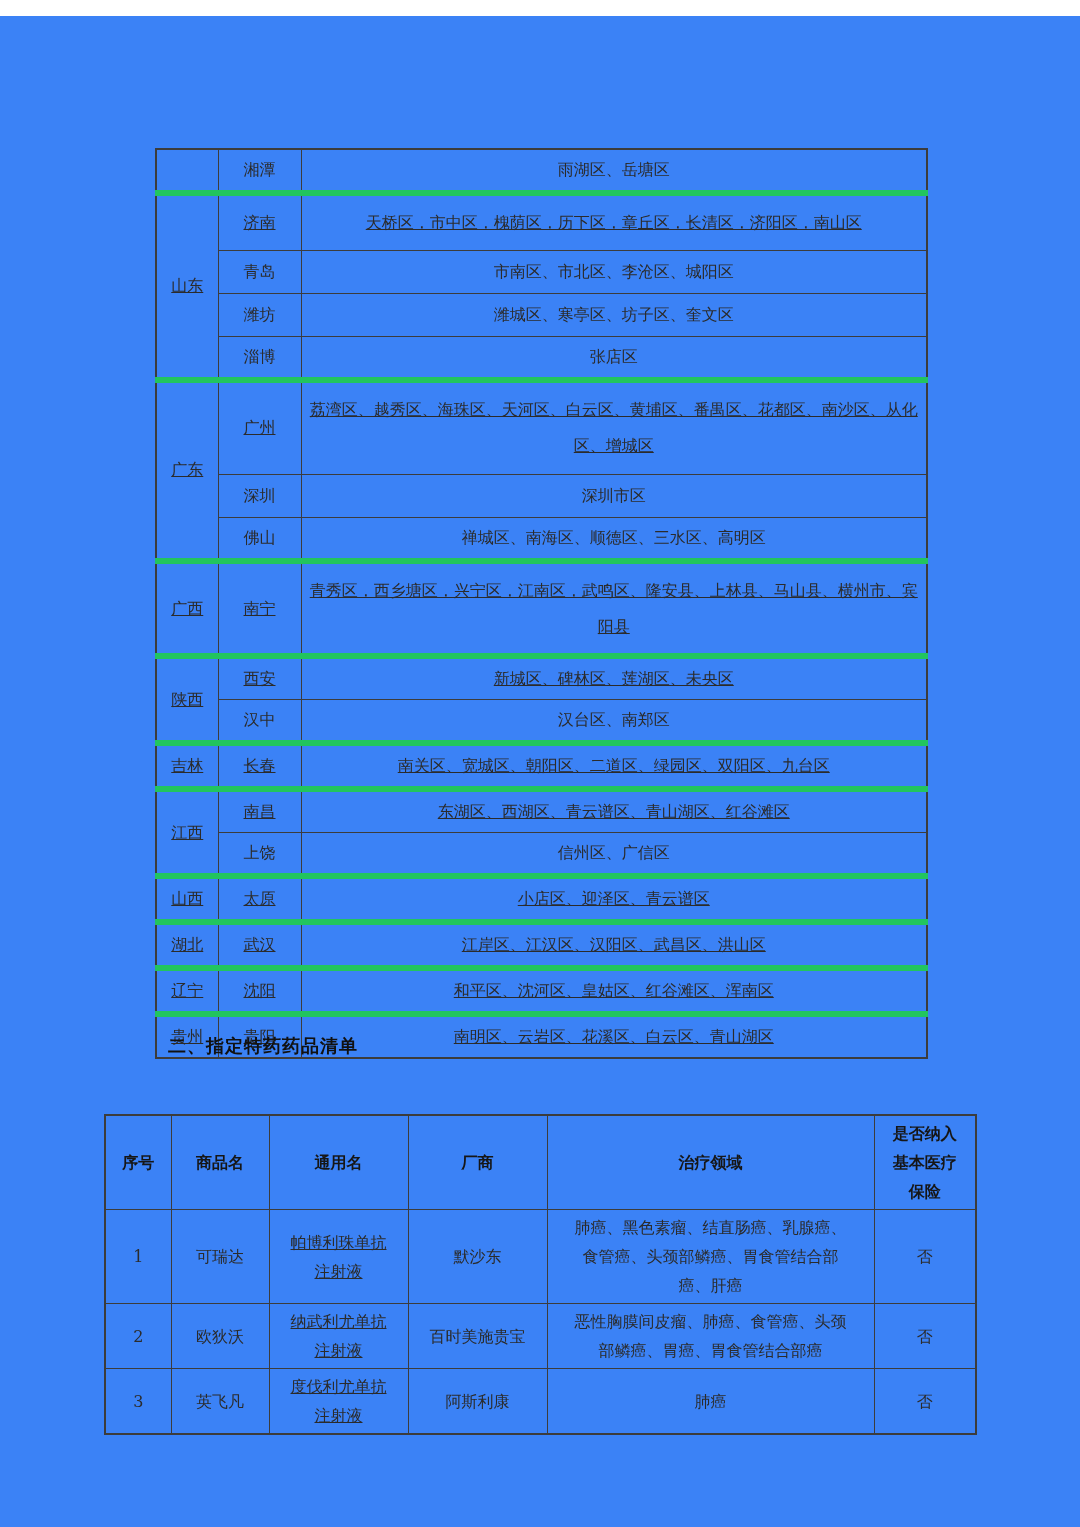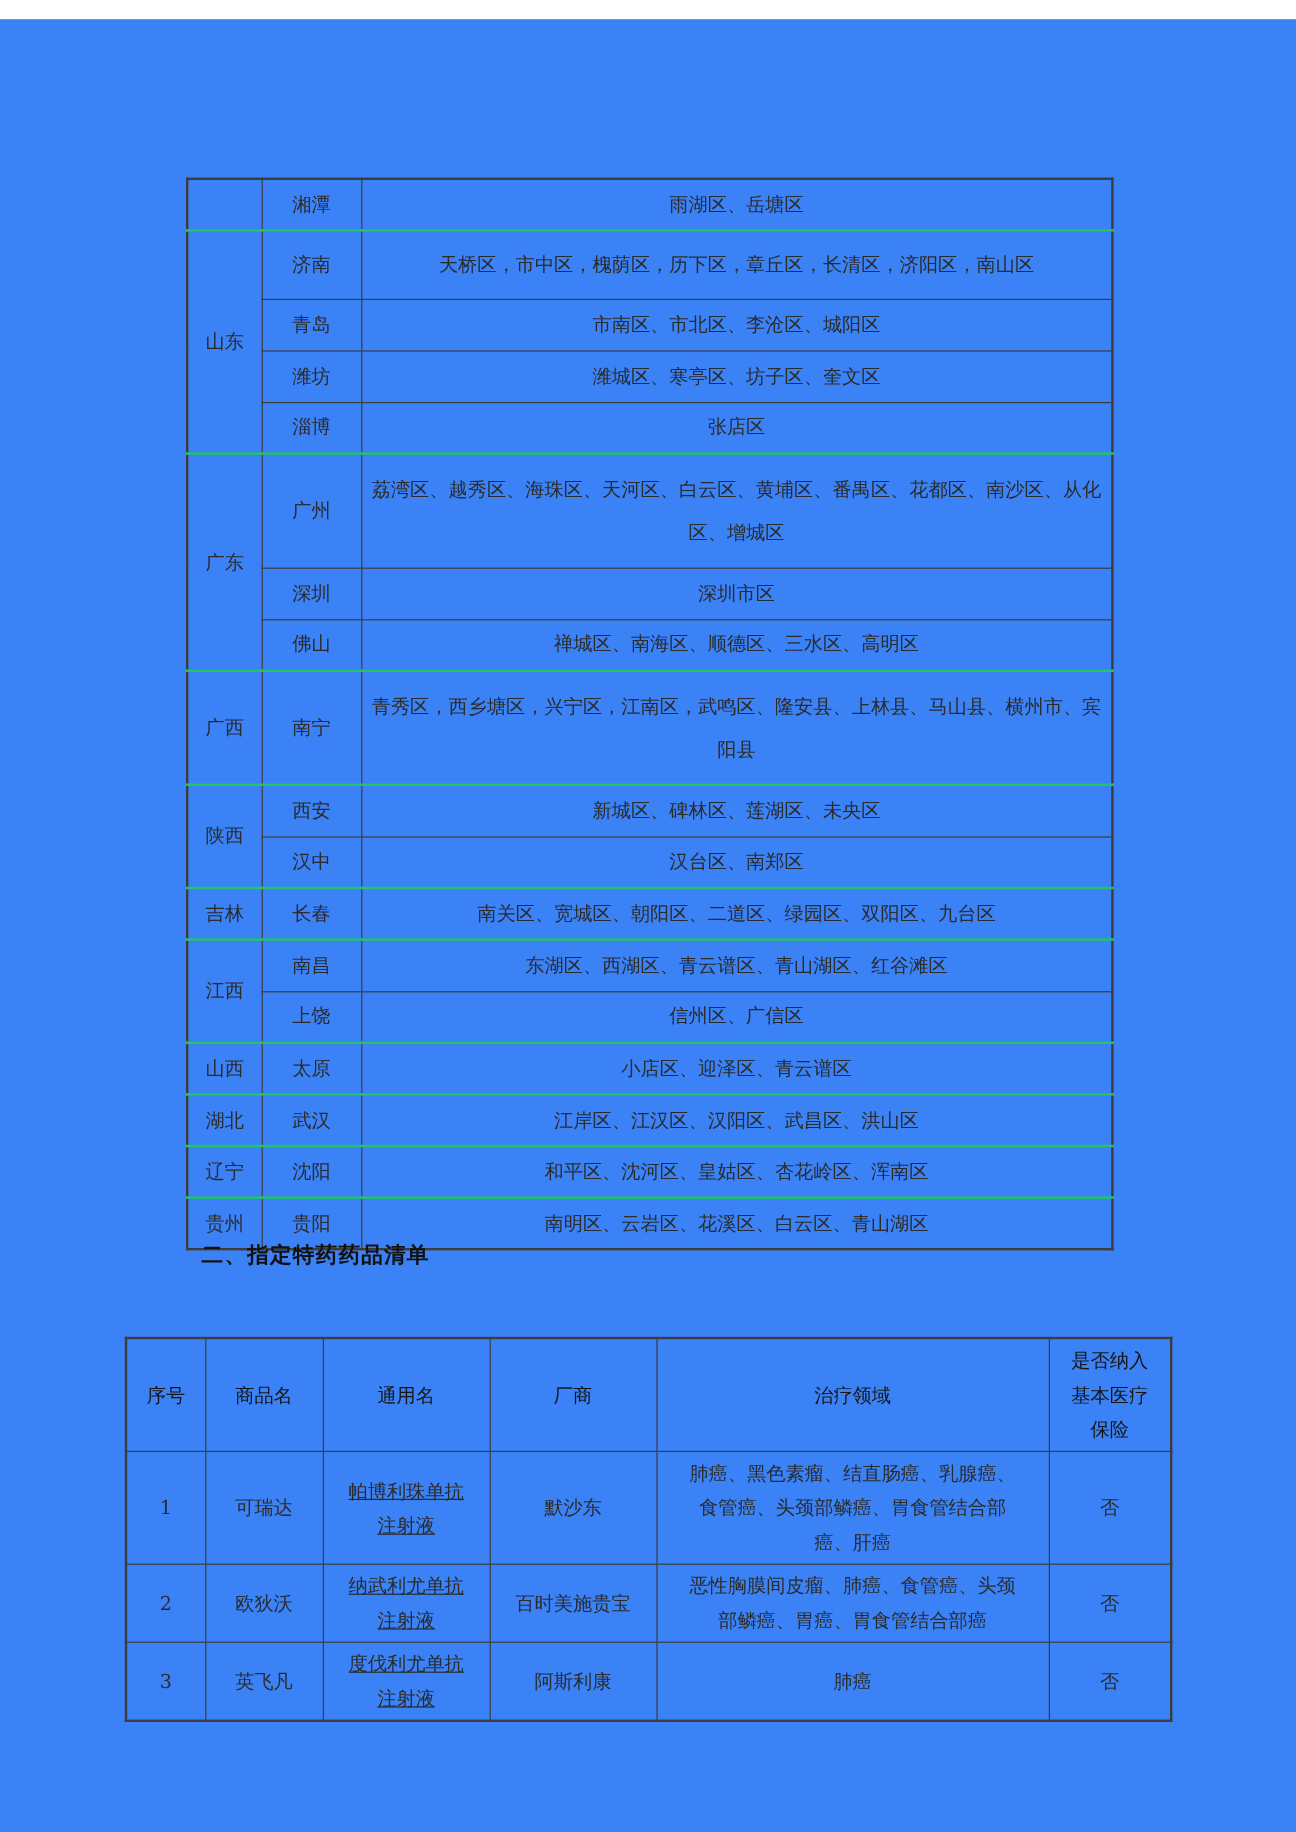--- a/index.html
+++ b/index.html
@@ -26,21 +26,21 @@
   }
   table.t1 td {
     border: 1px solid #3c3c3c;
     text-align: center;
     vertical-align: middle;
     font-size: 16px;
     line-height: 36px;
     padding: 2px 8px;
     word-break: break-all;
   }
-  table.t1 tr.gstart td { border-top: 2px solid #22c55e; }
+  table.t1 tr.gstart td { border-top: 6px solid #22c55e; text-decoration: underline; }
   table.t1 tr.h-s { height: 43px; }
   table.t1 tr.h-m { height: 57px; }
   table.t1 tr.h-l { height: 95px; }
 
   
   .sec-title {
     position: absolute;
     left: 168px;
     top: 1018px;
     font-family: "DejaVu Sans", "Liberation Sans", sans-serif;
@@ -62,21 +62,21 @@
   }
   table.t2 th, table.t2 td {
     border: 1px solid #3c3c3c;
     text-align: center;
     vertical-align: middle;
     font-size: 16px;
     line-height: 29px;
     padding: 3px 6px;
     word-break: break-all;
   }
-  table.t2 th { font-weight: normal; color: #161616; }
+  table.t2 th { font-weight: bold; color: #161616; }
   table.t2 thead tr { height: 85px; }
   table.t2 tbody tr:nth-child(1) { height: 90px; }
   table.t2 tbody tr:nth-child(2) { height: 58px; }
   table.t2 tbody tr:nth-child(3) { height: 57px; }
   table.t2 th:last-child .cw { max-width: 78px; margin: 0 auto; }
   table.t2 td.col-generic .cw { max-width: 100px; margin: 0 auto; text-decoration: underline; }
   table.t2 td.col-indications .cw { max-width: 284px; margin: 0 auto; }
 </style>
 </head>
 <body>
@@ -159,21 +159,21 @@
           <td>小店区、迎泽区、青云谱区</td>
         </tr>
         <tr class="h-s gstart">
           <td rowspan="1">湖北</td>
           <td>武汉</td>
           <td>江岸区、江汉区、汉阳区、武昌区、洪山区</td>
         </tr>
         <tr class="h-s gstart">
           <td rowspan="1">辽宁</td>
           <td>沈阳</td>
-          <td>和平区、沈河区、皇姑区、杏花岭区、浑南区</td>
+          <td>和平区、沈河区、皇姑区、红谷滩区、浑南区</td>
         </tr>
         <tr class="h-s gstart">
           <td rowspan="1">贵州</td>
           <td>贵阳</td>
           <td>南明区、云岩区、花溪区、白云区、青山湖区</td>
         </tr>
       </tbody>
   </table>
 
   <div class="sec-title">二、指定特药药品清单</div>

